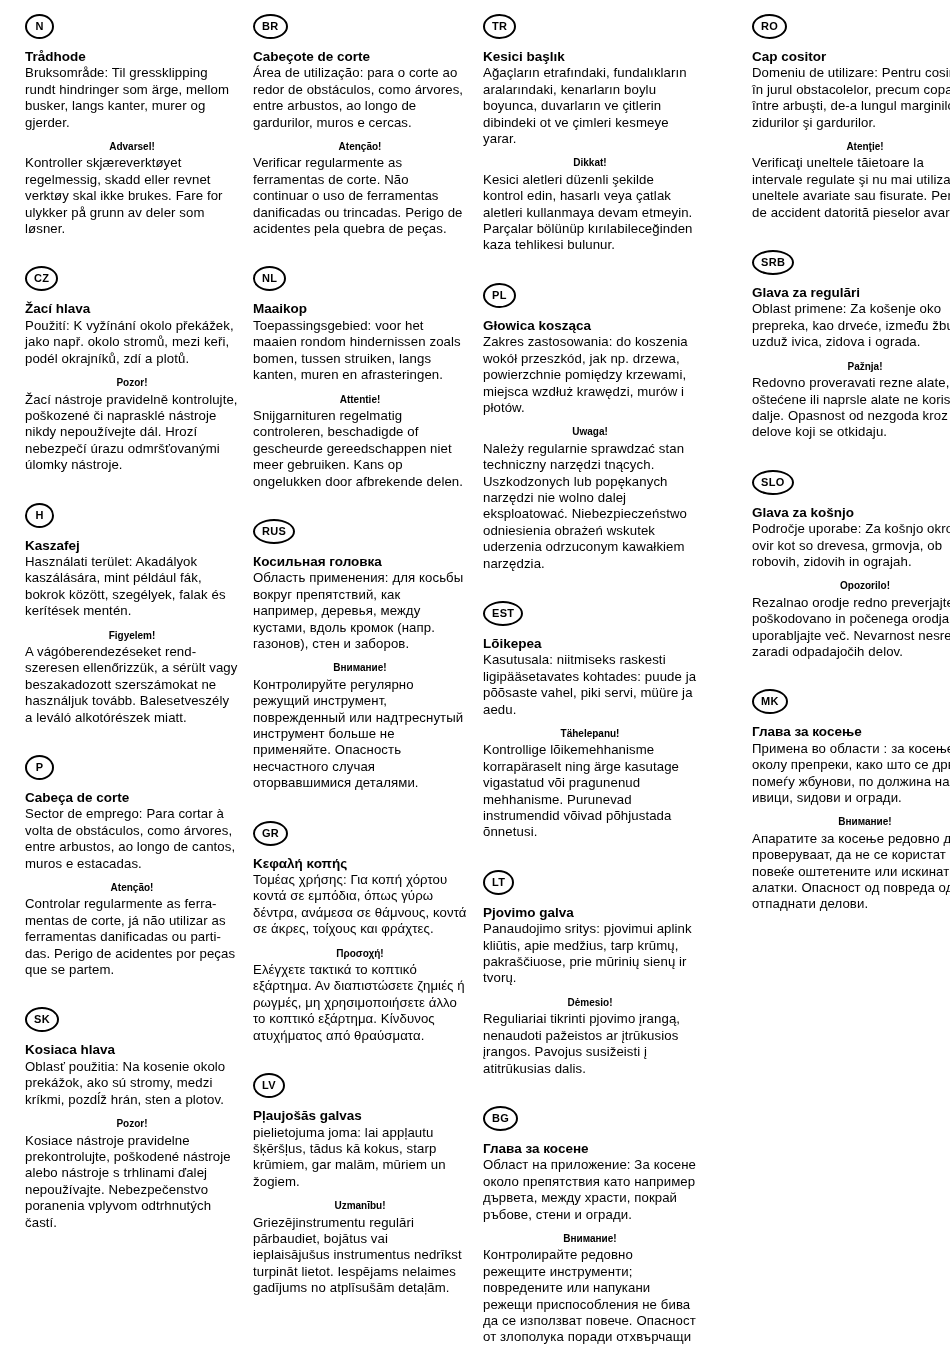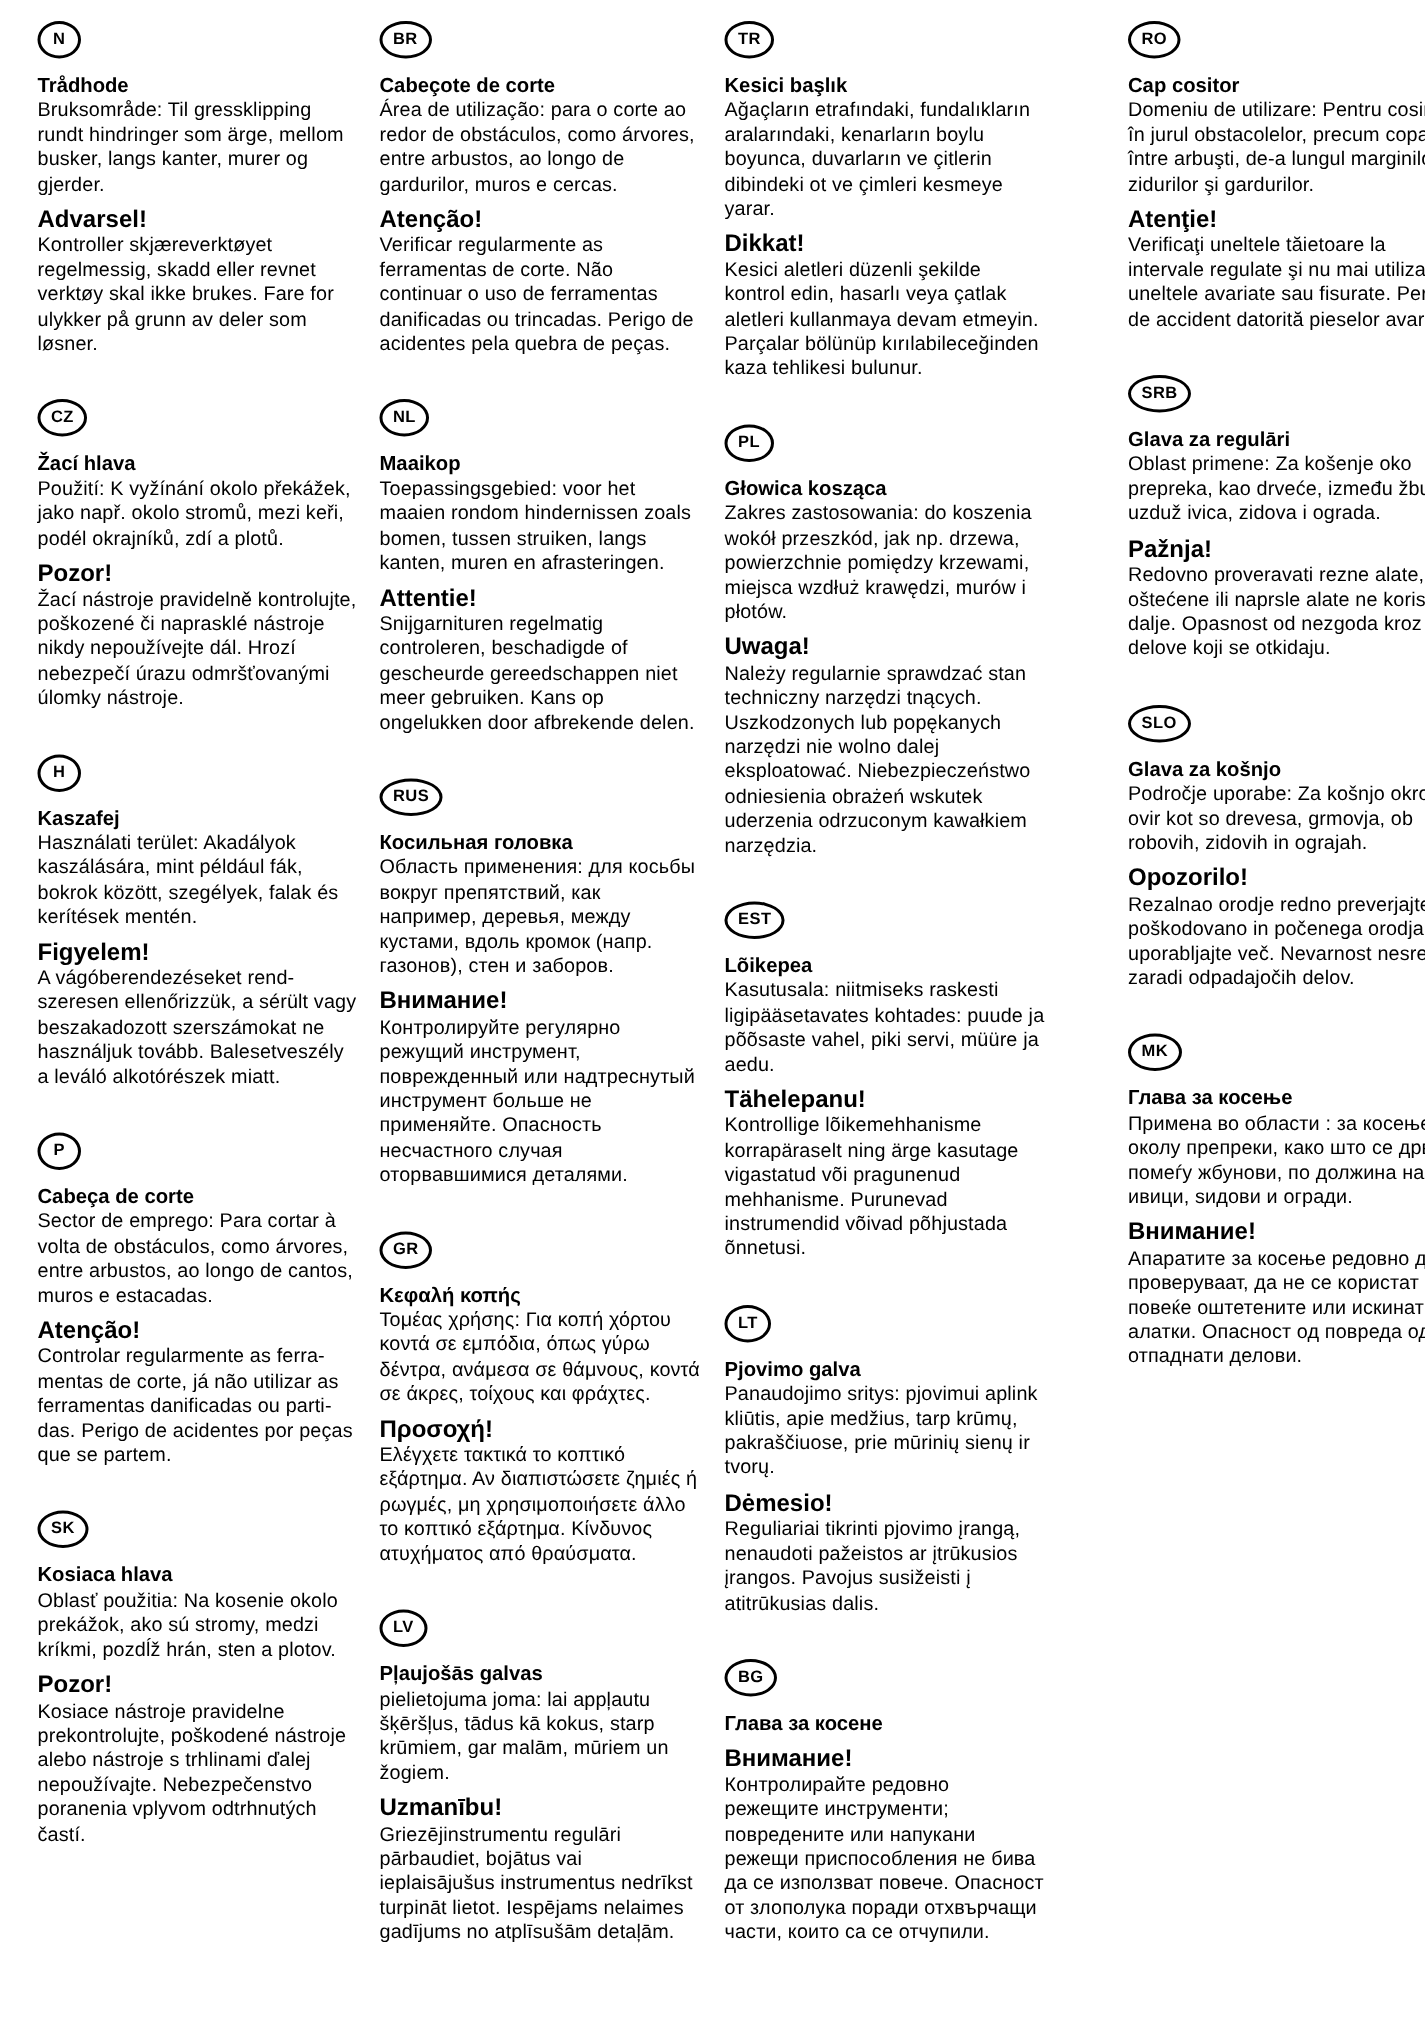--- a/index.html
+++ b/index.html
@@ -30,22 +30,22 @@
   }
   .title {
     font-size:13.5px; font-weight:bold;
     margin-top:10px; line-height:16.4px;
   }
   .body {
     font-size:13.2px; line-height:16.4px;
     letter-spacing:0.1px;
   }
   .warn-title {
-    font-size:16px; font-weight:bold;
-    margin-top:8px; line-height:16.4px;
+    font-size:10px; font-weight:bold;
+    margin-top:8px; line-height:16.4px;text-align:center;
   }
 </style>
 </head>
 <body>
 
 <div class="col" id="col-1">
   <section class="sec">
     <span class="badge">N</span>
     <h2 class="title">Trådhode</h2>
     <p class="body">Bruksområde: Til gressklipping rundt hindringer som ärge, mellom busker, langs kanter, murer og gjerder.</p>
@@ -145,20 +145,21 @@
   <section class="sec">
     <span class="badge">LT</span>
     <h2 class="title">Pjovimo galva</h2>
     <p class="body">Panaudojimo sritys: pjovimui aplink kliūtis, apie medžius, tarp krūmų, pakraščiuose, prie mūrinių sienų ir tvorų.</p>
     <h3 class="warn-title">Dėmesio!</h3>
     <p class="body">Reguliariai tikrinti pjovimo įrangą, nenaudoti pažeistos ar įtrūkusios įrangos. Pavojus susižeisti į atitrūkusias dalis.</p>
   </section>
   <section class="sec">
     <span class="badge">BG</span>
     <h2 class="title">Глава за косене</h2>
+    <p class="body">Област на приложение: За косене около препятствия като например дървета, между храсти, покрай ръбове, стени и огради.</p>
     <h3 class="warn-title">Внимание!</h3>
     <p class="body">Контролирайте редовно режещите инструменти; повредените или напукани режещи приспособления не бива да се използват повече. Опасност от злополука поради отхвърчащи части, които са се отчупили.</p>
   </section>
 </div>
 
 <div class="col" id="col-4">
   <section class="sec">
     <span class="badge">RO</span>
     <h2 class="title">Cap cositor</h2>
     <p class="body">Domeniu de utilizare: Pentru cosirea în jurul obstacolelor, precum copaci, între arbuşti, de-a lungul marginilor, zidurilor şi gardurilor.</p>

